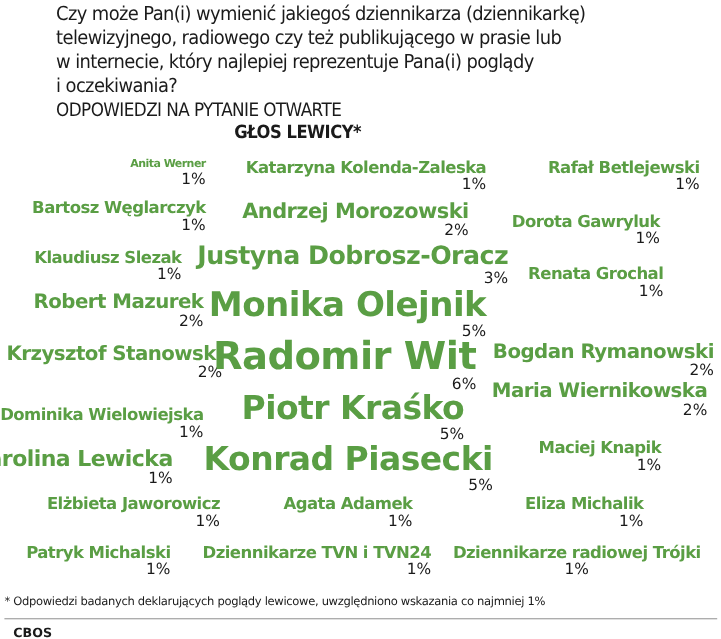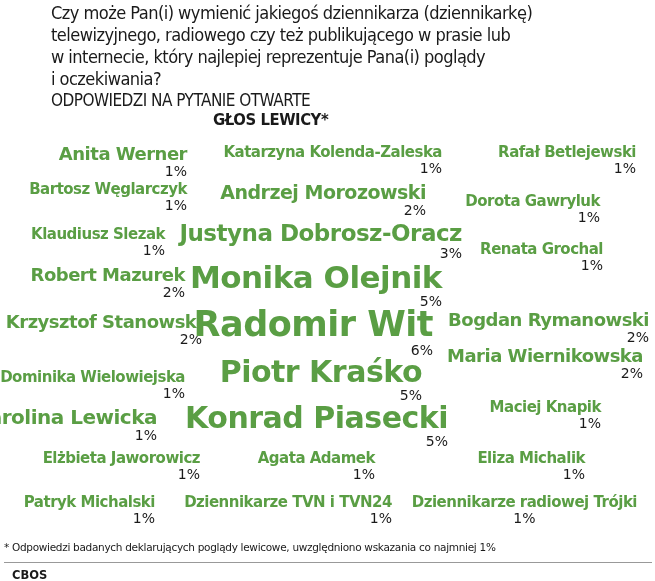--- a/index.html
+++ b/index.html
@@ -21,21 +21,21 @@
 <div class="question">
   <span class="q-line">Czy może Pan(i) wymienić jakiegoś dziennikarza (dziennikarkę)</span>
   <span class="q-line">telewizyjnego, radiowego czy też publikującego w prasie lub</span>
   <span class="q-line">w internecie, który najlepiej reprezentuje Pana(i) poglądy</span>
   <span class="q-line">i oczekiwania?</span>
 </div>
 <div class="subtitle">ODPOWIEDZI NA PYTANIE OTWARTE</div>
 <div class="group-title">GŁOS LEWICY*</div>
 
 <div class="entry" style="right:468px; top:145px;">
-  <span class="name" style="font-size:18px">Anita Werner</span>
+  <span class="name" style="font-size:10px">Anita Werner</span>
   <span class="pct">1%</span>
 </div>
 <div class="entry" style="right:213px; top:145px;">
   <span class="name" style="font-size:15px">Katarzyna Kolenda-Zaleska</span>
   <span class="pct">1%</span>
 </div>
 <div class="entry" style="right:19px; top:145px;">
   <span class="name" style="font-size:15px">Rafał Betlejewski</span>
   <span class="pct">1%</span>
 </div>

